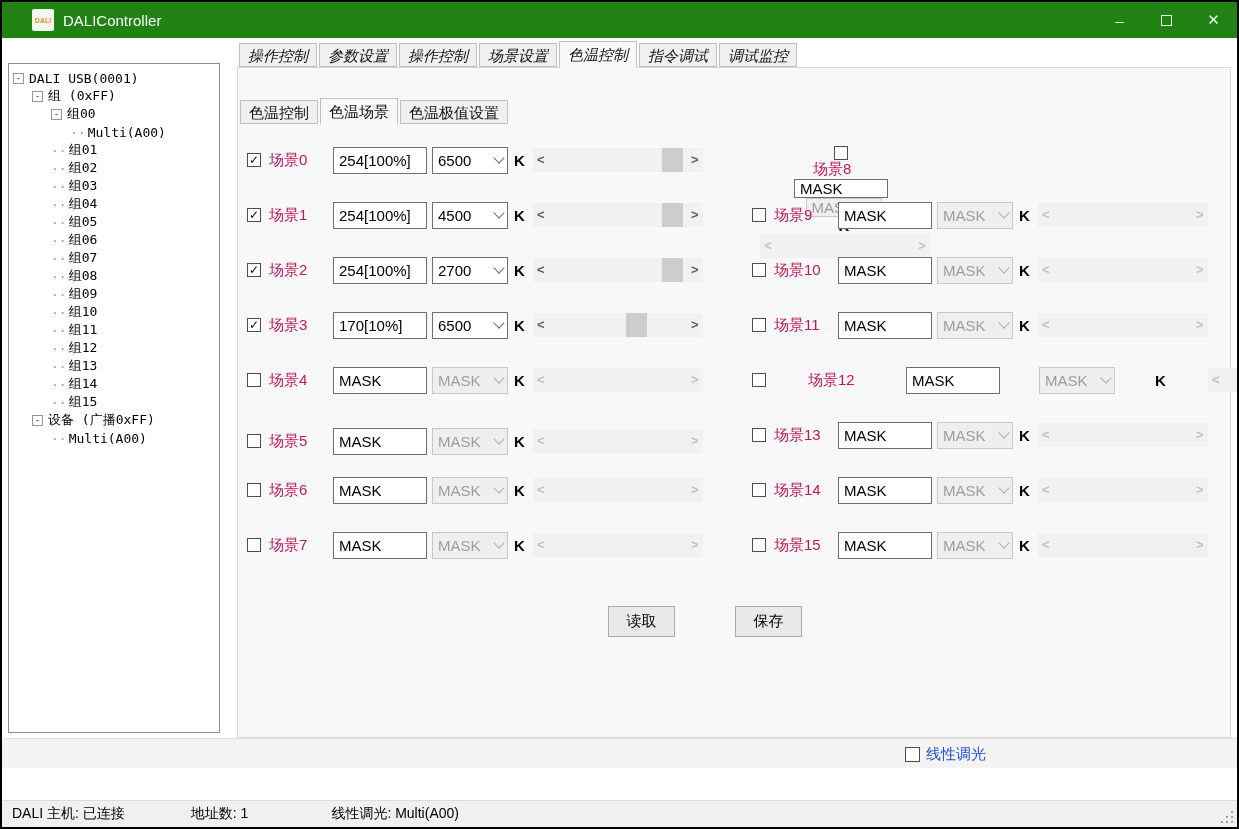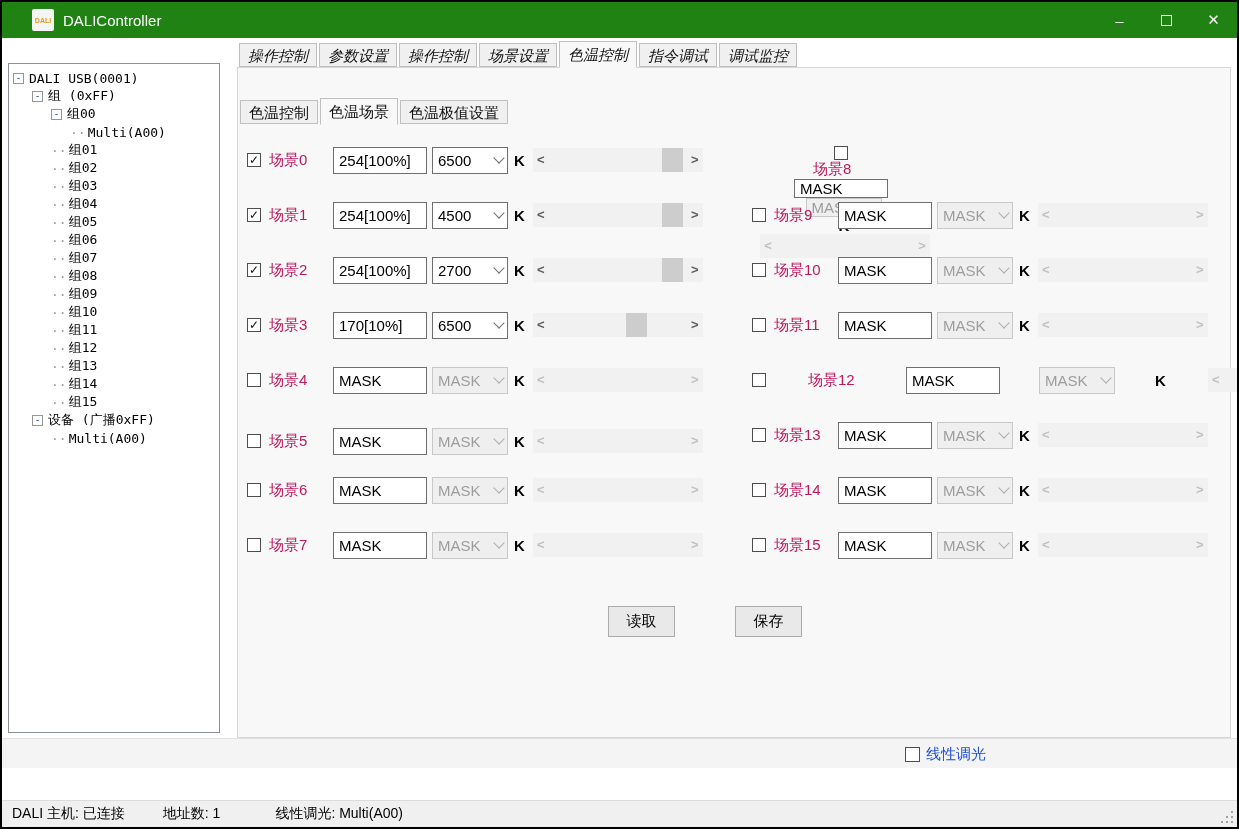--- a/index.html
+++ b/index.html
@@ -59,21 +59,21 @@
   .sbar.disabled .arr{color:#c0c0c0;}
   
   .btn{position:absolute;width:67px;height:31px;background:#e9e9e9;border:1px solid #acacac;font-size:15px;
     display:flex;align-items:center;justify-content:center;color:#000;}
   
   .bottom-band{position:absolute;left:0;right:0;top:700px;height:30px;background:#f4f4f4;border-top:1px solid #e2e2e2;}
   .linear-dim{position:absolute;left:903px;top:6px;display:flex;align-items:center;}
   .linear-dim .cbx{width:15px;height:15px;}
   .linear-dim-label{margin-left:6px;font-size:15px;color:#1d4ed8;}
   .statusbar{position:absolute;left:0;right:0;bottom:0;height:27px;background:#f0f0f0;border-top:1px solid #dcdcdc;
-    display:flex;align-items:center;font-size:14px;color:#000;}
+    display:flex;align-items:center;font-size:14px;color:#000;gap:28px;}
   .status-item{margin-left:10px;}
   .status-item:nth-child(2){margin-left:38px;}
   .status-item:nth-child(3){margin-left:55px;}
   .grip{position:absolute;right:4px;bottom:4px;width:13px;height:13px;}
   .grip::before{content:'';position:absolute;right:0;bottom:0;width:2px;height:2px;background:#a2a2a2;
     box-shadow:-5px 0 0 #a2a2a2,-10px 0 0 #a2a2a2,0 -5px 0 #a2a2a2,-5px -5px 0 #a2a2a2,0 -10px 0 #a2a2a2;}
 </style>
 </head>
 <body>
 

